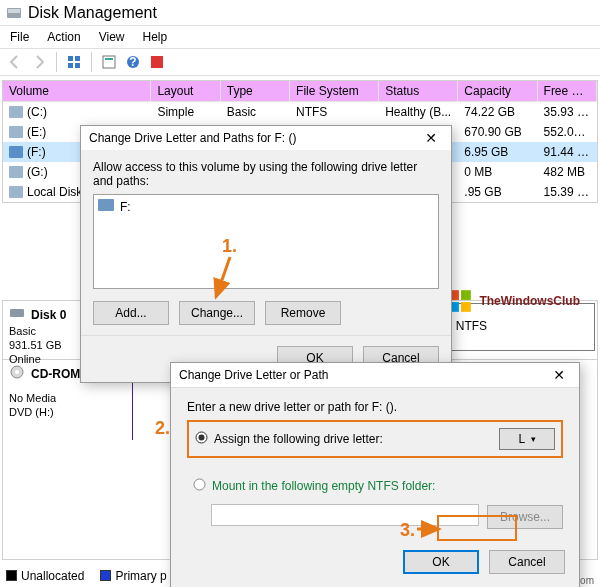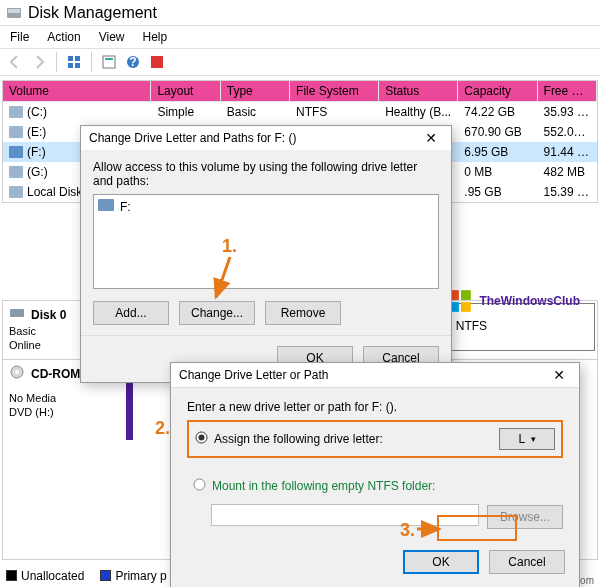--- a/index.html
+++ b/index.html
@@ -15,45 +15,45 @@
 
   .toolbar { display:flex; align-items:center; gap:2px; padding:2px 4px; border-top:1px solid #e0e0e0; border-bottom:1px solid #e0e0e0; height:28px; }
   .toolbar .sep { width:1px; height:20px; background:#d0d0d0; margin:0 4px; }
   .tb-btn { width:22px; height:22px; display:flex; align-items:center; justify-content:center; border:1px solid transparent; }
   .tb-btn svg { width:16px; height:16px; }
   .tb-btn.disabled { opacity:.35; }
 
   
   .vol-table { border:1px solid #d0d0d0; margin:4px 2px 0; }
   .vol-head, .vol-row { display:flex; }
-  .vol-head { background:#ec4899; border-bottom:1px solid #e4e4e4; }
+  .vol-head { background:#f0abfc; border-bottom:1px solid #e4e4e4; }
   .vol-head > div, .vol-row > div { padding:3px 6px; overflow:hidden; white-space:nowrap; text-overflow:ellipsis; }
   .vol-head > div { border-right:1px solid #e4e4e4; }
   .c-vol{width:150px}.c-lay{width:70px}.c-typ{width:70px}.c-fs{width:90px}.c-sta{width:80px}.c-cap{width:80px}.c-free{width:60px}
   .vol-row.selected { background:#cce8ff; }
   .row-icon{width:14px;height:12px;display:inline-block;margin-right:4px;vertical-align:-2px}
 
   
   .gfx { position:absolute; left:2px; right:2px; top:300px; border:1px solid #d0d0d0; background:#fff; }
   .gfx .gsep { height:1px; background:#d0d0d0; margin:0; }
   .disk-blk { display:flex; height:58px; }
-  .disk-side { width:130px; border-right:7px solid #4c1d95; padding:4px 6px; }
+  .disk-side { width:130px; border-right:1px solid #4c1d95; padding:4px 6px; }
   .disk-side .dh { display:flex; align-items:center; gap:6px; font-weight:bold; }
   .disk-side .ds { font-size:11px; line-height:14px; }
   .part { border:1px solid #7a7a7a; margin:2px; height:48px; padding:3px 5px; font-size:11px; line-height:13px; overflow:hidden; position:relative; }
   .part .stripe { position:absolute; left:0; top:0; bottom:0; width:6px; background:#1a3cd1; }
   .part.e .stripe{ background:#2a6edc; }
   .disk-parts { display:flex; flex:1; }
 
   
   .legend { position:absolute; bottom:4px; left:6px; display:flex; gap:16px; font-size:11px; }
   .swatch { width:11px; height:11px; display:inline-block; margin-right:4px; vertical-align:-1px; border:1px solid #333; }
 
   
-  .wm { position:absolute; right:20px; top:288px; display:flex; align-items:center; font-size:20px; font-weight:600; color:#4c1d95; }
+  .wm { position:absolute; right:20px; top:288px; display:flex; align-items:center; font-size:20px; font-weight:600; color:#7f1d1d; }
   .wm svg { width:26px; height:26px; margin-right:6px; }
 
   
   .credit { position:absolute; right:6px; bottom:1px; font-size:10px; color:#666; }
 
   
   .dlg { position:absolute; background:#f0f0f0; border:1px solid #9a9a9a; box-shadow:3px 3px 12px rgba(0,0,0,.25); }
   .dlg .dlg-title { display:flex; align-items:center; padding:4px 8px; font-size:12px; background:#fff; }
   .dlg .dlg-title .x { margin-left:auto; width:24px; text-align:center; font-size:14px; cursor:default; }
   .dlg .body { padding:10px 12px; }
@@ -210,20 +210,21 @@
 <div class="gfx" style="height:260px">
   <div class="disk-blk">
     <div class="disk-side">
       <div class="dh">
           <span><svg width="16" height="16" viewBox="0 0 16 16">
               <rect x="1" y="4" width="14" height="8" rx="1" fill="#8b98a5"></rect>
             </svg></span>
           <span>Disk 0</span>
         </div>
       <div class="ds">Basic</div>
+      <div class="ds">931.51 GB</div>
       <div class="ds">Online</div>
     </div>
     <div class="disk-parts">
       <div class="part" style="width:62px">
           <div class="stripe"></div>
           <div style="margin-left:8px">500 MB NT</div>
           <div style="margin-left:8px">Healthy (</div>
         </div>
       <div class="part" style="width:86px">
           <div class="stripe"></div>

